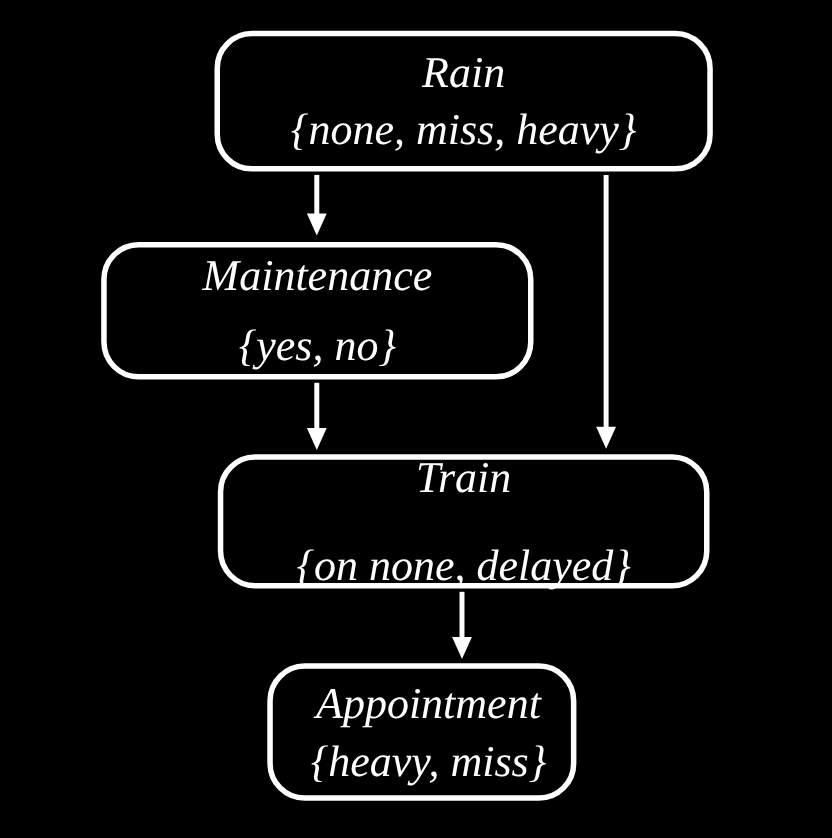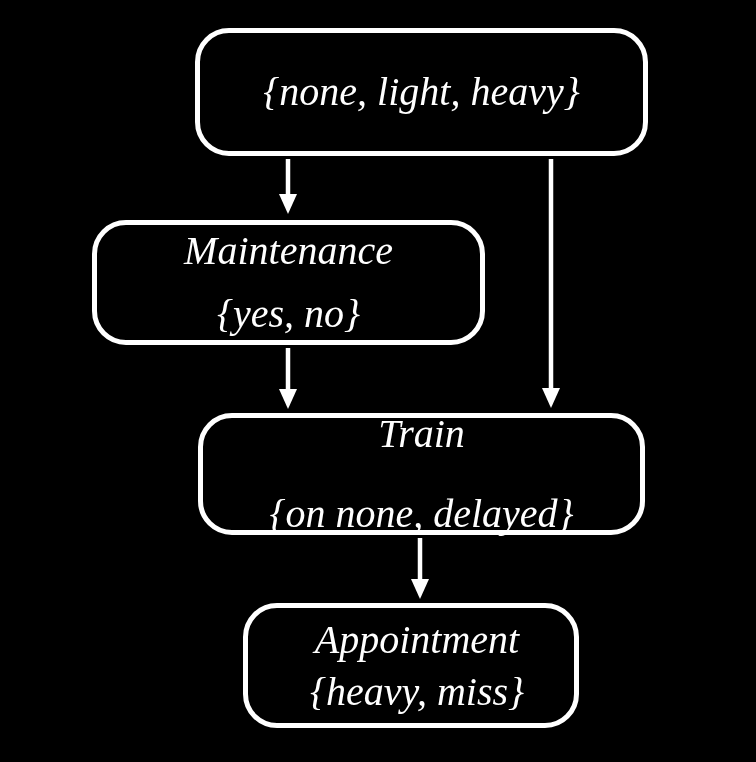--- a/index.html
+++ b/index.html
@@ -35,21 +35,21 @@
     color: #ffffff;
     font-style: italic;
     font-size: 40px;
     line-height: 52px;
     text-align: center;
     white-space: nowrap;
   }
   .node-rain        { left: 195px; top: 28px;  width: 453px; height: 128px; }
   .node-maintenance { left: 92px;  top: 220px; width: 393px; height: 125px; justify-content: space-between; }
   .node-train       { left: 198px; top: 413px; width: 447px; height: 122px; gap: 28px; }
-  .node-appointment { left: 243px; top: 603px; width: 336px; height: 125px; padding-left: 12px; }
+  .node-appointment { left: 243px; top: 603px; width: 281px; height: 125px; padding-left: 12px; }
   .edge-line {
     stroke: #ffffff;
     stroke-width: 4.5;
     fill: none;
   }
   .edge-head {
     fill: #ffffff;
     stroke: none;
   }
 </style>
@@ -71,21 +71,22 @@
       <line class="edge-line" x1="288" y1="348" x2="288" y2="391"></line>
       <polygon class="edge-head" points="279,389 297,389 288,409"></polygon>
     </g>
     <g>
       <line class="edge-line" x1="420" y1="538" x2="420" y2="581"></line>
       <polygon class="edge-head" points="411,579 429,579 420,599"></polygon>
     </g>
   </svg>
 
   <div class="node node-rain">
-    <div>{none, light, heavy}</div>
+    <div>Rain</div>
+    <div>{none, miss, heavy}</div>
   </div>
 
   <div class="node node-maintenance">
     <div>Maintenance</div>
     <div>{yes, no}</div>
   </div>
 
   <div class="node node-train">
     <div>Train</div>
     <div>{on none, delayed}</div>

